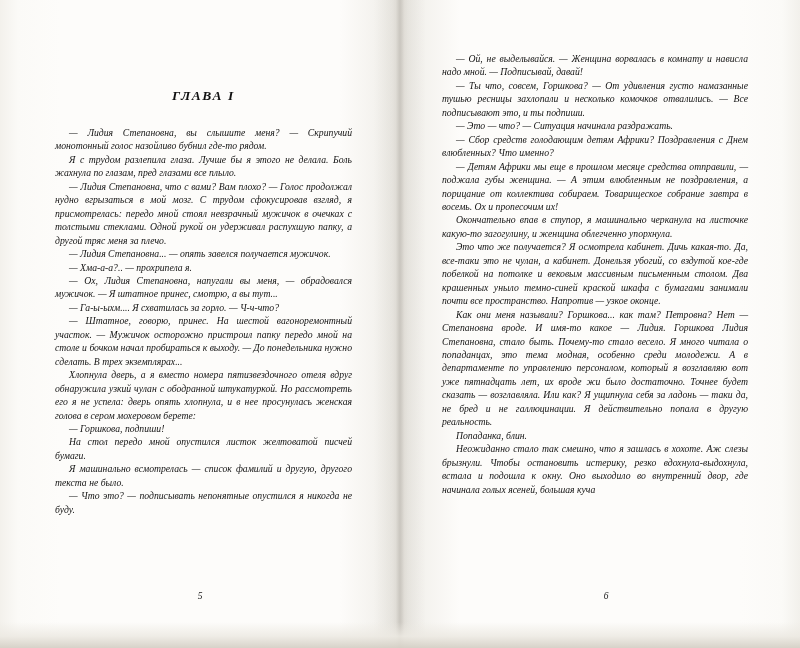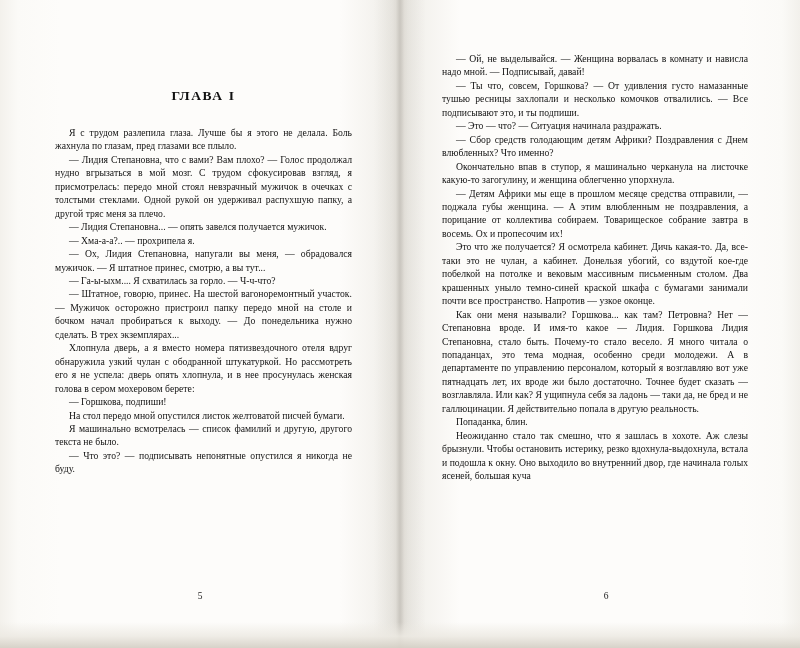--- a/index.html
+++ b/index.html
@@ -55,20 +55,21 @@
   .spread {
     position: absolute;
     inset: 0;
     display: flex;
   }
   .page {
     position: relative;
     width: 400px;
     height: 648px;
     box-sizing: border-box;
+    font-style: italic;
   }
   .page-left .text-col {
     margin: 0 48px 0 55px;
   }
   .page-right .text-col {
     margin: 0 52px 0 42px;
   }
   .text-col {
     padding-top: 52px;
   }
@@ -107,20 +108,21 @@
 </head>
 <body>
 
 <div class="book">
   <div class="page-bg"></div>
   <div class="spread">
 
     <div class="page page-left">
       <div class="text-col">
         <div class="chapter-title">ГЛАВА I</div>
+        <p class="para first">— Лидия Степановна, вы слышите меня? — Скрипучий монотонный голос назойливо бубнил где-то рядом.</p>
         <p class="para">Я с трудом разлепила глаза. Лучше бы я этого не делала. Боль жахнула по глазам, пред глазами все плыло.</p>
         <p class="para">— Лидия Степановна, что с вами? Вам плохо? — Голос продолжал нудно вгрызаться в мой мозг. С трудом сфокусировав взгляд, я присмотрелась: передо мной стоял невзрачный мужичок в очечках с толстыми стеклами. Одной рукой он удерживал распухшую папку, а другой тряс меня за плечо.</p>
         <p class="para">— Лидия Степановна... — опять завелся получается мужичок.</p>
         <p class="para">— Хма-а-а?.. — прохрипела я.</p>
         <p class="para">— Ох, Лидия Степановна, напугали вы меня, — обрадовался мужичок. — Я штатное принес, смотрю, а вы тут...</p>
         <p class="para">— Га-ы-ыхм.... Я схватилась за горло. — Ч-ч-что?</p>
         <p class="para">— Штатное, говорю, принес. На шестой вагоноремонтный участок. — Мужичок осторожно пристроил папку передо мной на столе и бочком начал пробираться к выходу. — До понедельника нужно сделать. В трех экземплярах...</p>
         <p class="para">Хлопнула дверь, а я вместо номера пятизвездочного отеля вдруг обнаружила узкий чулан с ободранной штукатуркой. Но рассмотреть его я не успела: дверь опять хлопнула, и в нее просунулась женская голова в сером мохеровом берете:</p>
         <p class="para">— Горшкова, подпиши!</p>
         <p class="para">На стол передо мной опустился листок желтоватой писчей бумаги.</p>
@@ -129,22 +131,22 @@
       </div>
       <div class="folio">5</div>
     </div>
 
     <div class="page page-right">
       <div class="text-col">
         <p class="para">— Ой, не выделывайся. — Женщина ворвалась в комнату и нависла надо мной. — Подписывай, давай!</p>
         <p class="para">— Ты что, совсем, Горшкова? — От удивления густо намазанные тушью ресницы захлопали и несколько комочков отвалились. — Все подписывают это, и ты подпиши.</p>
         <p class="para">— Это — что? — Ситуация начинала раздражать.</p>
         <p class="para">— Сбор средств голодающим детям Африки? Поздравления с Днем влюбленных? Что именно?</p>
+        <p class="para">— Детям Африки мы еще в прошлом месяце средства отправили, — поджала губы женщина. — А этим влюбленным не поздравления, а порицание от коллектива собираем. Товарищеское собрание завтра в восемь. Ох и пропесочим их!</p>
         <p class="para">Окончательно впав в ступор, я машинально черканула на листочке какую-то загогулину, и женщина облегченно упорхнула.</p>
-        <p class="para">— Детям Африки мы еще в прошлом месяце средства отправили, — поджала губы женщина. — А этим влюбленным не поздравления, а порицание от коллектива собираем. Товарищеское собрание завтра в восемь. Ох и пропесочим их!</p>
         <p class="para">Это что же получается? Я осмотрела кабинет. Дичь какая-то. Да, все-таки это не чулан, а кабинет. Донельзя убогий, со вздутой кое-где побелкой на потолке и вековым массивным письменным столом. Два крашенных уныло темно-синей краской шкафа с бумагами занимали почти все пространство. Напротив — узкое оконце.</p>
         <p class="para">Как они меня называли? Горшкова... как там? Петровна? Нет — Степановна вроде. И имя-то какое — Лидия. Горшкова Лидия Степановна, стало быть. Почему-то стало весело. Я много читала о попаданцах, это тема модная, особенно среди молодежи. А в департаменте по управлению персоналом, который я возглавляю вот уже пятнадцать лет, их вроде жи было достаточно. Точнее будет сказать — возглавляла. Или как? Я ущипнула себя за ладонь — таки да, не бред и не галлюцинации. Я действительно попала в другую реальность.</p>
         <p class="para">Попаданка, блин.</p>
         <p class="para">Неожиданно стало так смешно, что я зашлась в хохоте. Аж слезы брызнули. Чтобы остановить истерику, резко вдохнула-выдохнула, встала и подошла к окну. Оно выходило во внутренний двор, где начинала голых ясеней, большая куча</p>
       </div>
       <div class="folio">6</div>
     </div>
 
   </div>
   <div class="gutter-shade"></div>

